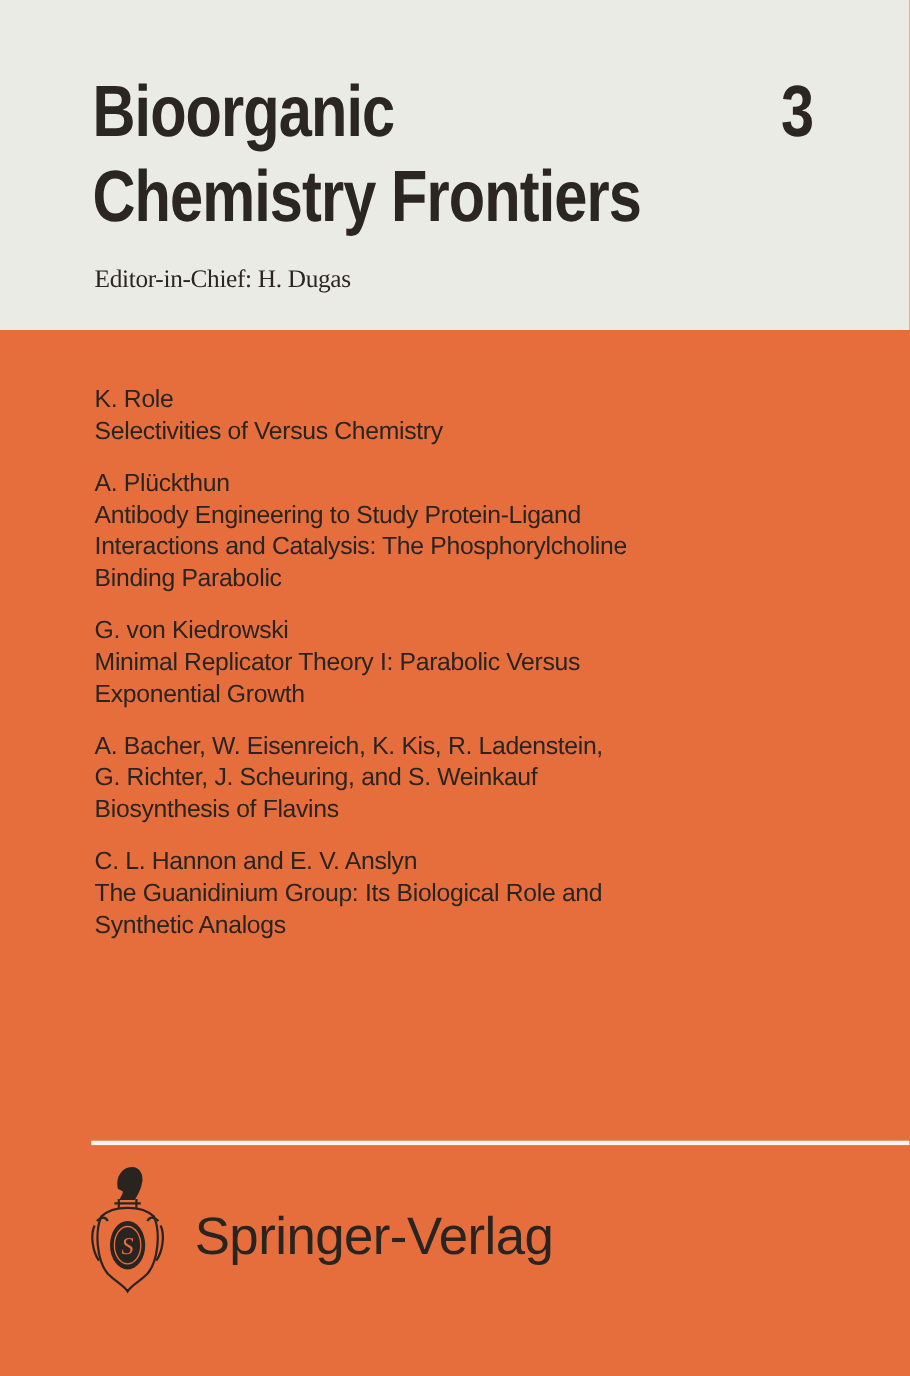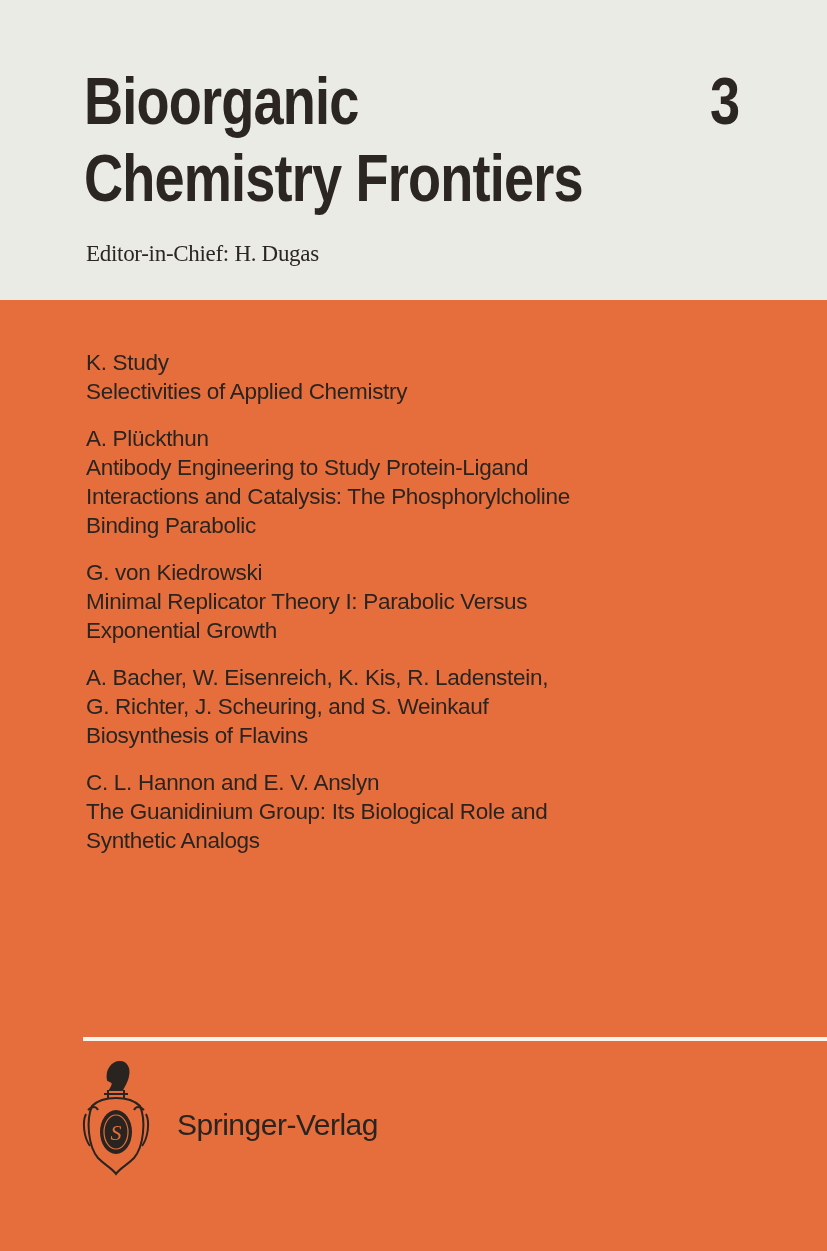--- a/index.html
+++ b/index.html
@@ -8,36 +8,36 @@
   .title { position:absolute; left:84px; font-family:"Liberation Sans", sans-serif; font-weight:bold; font-size:66px; line-height:66px; letter-spacing:-1px; color:#2b2622; transform:scaleX(0.82); transform-origin:left top; white-space:nowrap; }
   .t1 { top:68px; }
   .t2 { top:145px; }
   .vol { position:absolute; left:710px; top:68px; font-weight:bold; font-size:66px; line-height:66px; color:#2b2622; transform:scaleX(0.82); transform-origin:left top; }
   .editor { position:absolute; left:86px; top:241px; font-size:23px; line-height:26px; color:#2b2622; letter-spacing:-0.3px;font-family:Liberation Serif, serif; }
   .contents { position:absolute; left:86px; top:348px; width:720px; }
   .entry { margin-bottom:18px; }
   .entry .line { font-size:22.5px; line-height:29px; color:#2a2420; letter-spacing:-0.3px; white-space:nowrap; }
   .divider { position:absolute; left:83px; top:1037px; width:744px; height:4px; background:#fbf3ee; }
   .logo { position:absolute; left:78px; top:1050px; width:76px; height:128px; }
-  .publisher { position:absolute; left:177px; top:1105px; font-size:30px; line-height:40px; color:#2a2420; letter-spacing:-0.5px; }
+  .publisher { position:absolute; left:177px; top:1105px; font-size:48px; line-height:40px; color:#2a2420; letter-spacing:-0.5px; }
 </style>
 </head>
 <body>
 
 <div class="top">
   <div class="title t1">Bioorganic</div>
   <div class="title t2">Chemistry Frontiers</div>
   <div class="vol">3</div>
   <div class="editor">Editor-in-Chief: H. Dugas</div>
 </div>
 
 <div class="contents">
   <div class="entry">
-    <div class="line">K. Study</div>
-    <div class="line">Selectivities of Applied Chemistry</div>
+    <div class="line">K. Role</div>
+    <div class="line">Selectivities of Versus Chemistry</div>
   </div>
   <div class="entry">
     <div class="line">A. Plückthun</div>
     <div class="line">Antibody Engineering to Study Protein-Ligand</div>
     <div class="line">Interactions and Catalysis: The Phosphorylcholine</div>
     <div class="line">Binding Parabolic</div>
   </div>
   <div class="entry">
     <div class="line">G. von Kiedrowski</div>
     <div class="line">Minimal Replicator Theory I: Parabolic Versus</div>

